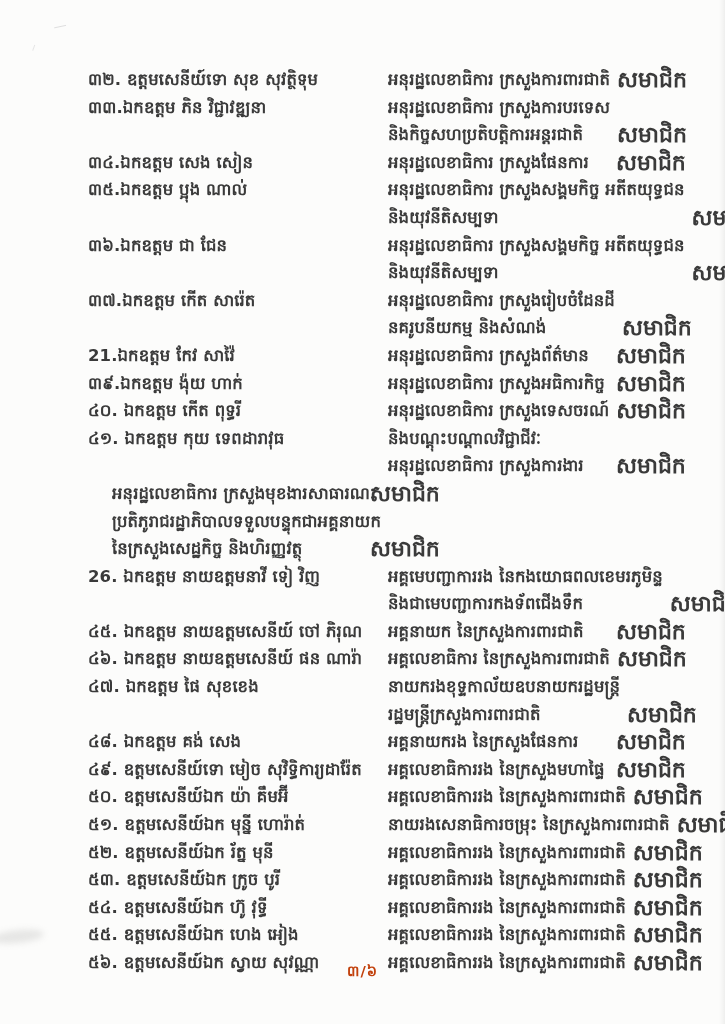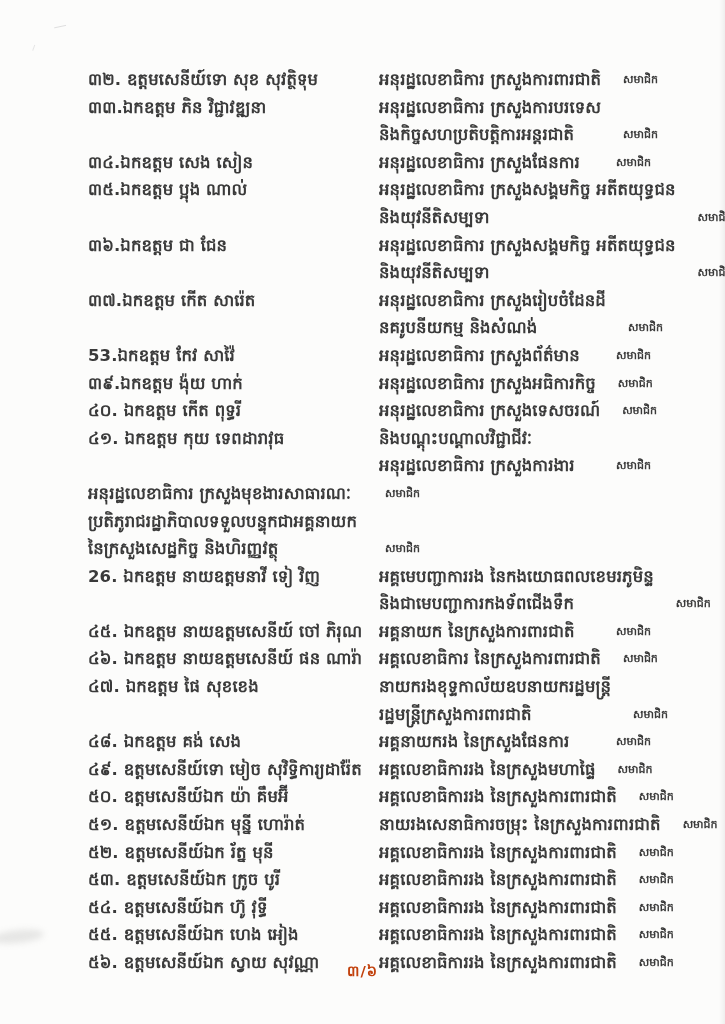--- a/index.html
+++ b/index.html
@@ -38,45 +38,46 @@
   }
 
   .list{
     position:absolute;
     left:88px;top:66px;
     width:592px;
   }
   .row{
     display:grid;
     grid-template-columns:275px 1fr 70px;
-    column-gap:16px;
+    column-gap:1px;
     align-items:stretch;
   }
   .cell-left{
     white-space:nowrap;
     align-self:start;
     line-height:27.6px;
     font-size:16.5px;
     font-weight:600;
     letter-spacing:.1px;
   }
   .cell-mid{
     align-self:start;
+    margin-left:24px;
   }
   .pos-line{
     line-height:27.6px;
     font-size:16.5px;
     font-weight:600;
     white-space:nowrap;
     letter-spacing:.1px;
   }
   .cell-right{
     align-self:end;
     line-height:27.6px;
-    font-size:11px;
+    font-size:22px;
     font-weight:600;
     text-align:left;
     padding-left:6px;
     white-space:nowrap;
   }
   .footer{
     position:absolute;
     left:0;right:0;
     top:962px;
     text-align:center;
@@ -143,21 +144,21 @@
     <div class="row">
       <div class="cell-left">៣៧.ឯកឧត្តម កើត សារ៉េត</div>
       <div class="cell-mid">
           <div class="pos-line">អនុរដ្ឋលេខាធិការ ក្រសួងរៀបចំដែនដី</div>
           <div class="pos-line">នគរូបនីយកម្ម និងសំណង់</div>
         </div>
       <div class="cell-right">សមាជិក</div>
     </div>
 
     <div class="row">
-      <div class="cell-left">53.ឯកឧត្តម កែវ សាវ៉ៃ</div>
+      <div class="cell-left">21.ឯកឧត្តម កែវ សាវ៉ៃ</div>
       <div class="cell-mid">
           <div class="pos-line">អនុរដ្ឋលេខាធិការ ក្រសួងព័ត៌មាន</div>
         </div>
       <div class="cell-right">សមាជិក</div>
     </div>
 
     <div class="row">
       <div class="cell-left">៣៩.ឯកឧត្តម ង៉ុយ ហាក់</div>
       <div class="cell-mid">
           <div class="pos-line">អនុរដ្ឋលេខាធិការ ក្រសួងអធិការកិច្ច</div>

